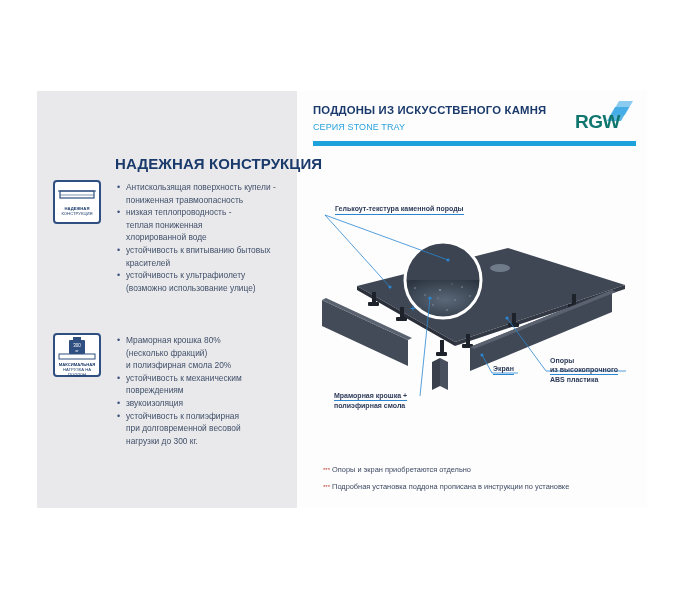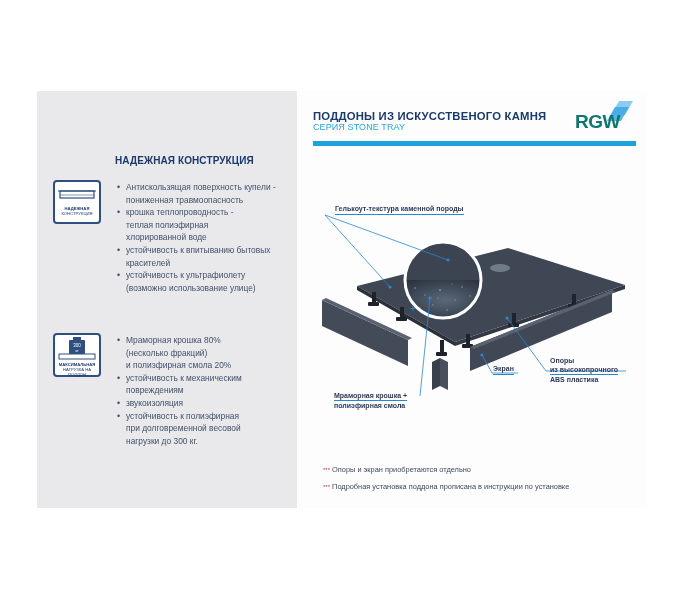--- a/index.html
+++ b/index.html
@@ -1,36 +1,36 @@
 <!DOCTYPE html>
 <html><head>
 <meta charset="utf-8">
 <style>
   html, body { margin:0; padding:0; background:#ffffff; }
   body { width:675px; height:600px; position:relative; overflow:hidden; font-family:"Liberation Sans", sans-serif; }
   .left-panel { position:absolute; left:37px; top:91px; width:260px; height:417px; background:#e9e9eb; }
   .right-panel { position:absolute; left:297px; top:91px; width:350px; height:417px; background:#fdfdfe; }
 
-  .section-title { position:absolute; left:115px; top:155px; font-size:10px; font-weight:bold; color:#1a3a6b; letter-spacing:0.1px; }
+  .section-title { position:absolute; left:115px; top:155px; font-size:15px; font-weight:bold; color:#1a3a6b; letter-spacing:0.1px; }
 
   .bullet-list { position:absolute; left:112px; margin:4px; padding:0; list-style:none; font-size:8.4px; color:#41506a; line-height:12.6px; }
   .bullet-list li { position:relative; padding-left:10px; }
   .bullet-list li::before { content:"•"; position:absolute; left:1px; top:0; color:#3b4f7a; font-size:9px; }
   .bullet-list li.cont { }
   .bullet-list li.cont::before { content:""; }
   .list1 { top:177px; }
   .list2 { top:330px; }
 
   .icon-box { position:absolute; left:53px; width:48px; height:44px; background:#ffffff; border:2px solid #2e4f80; border-radius:4px; box-sizing:border-box; }
   .icon1 { top:180px; }
   .icon2 { top:333px; }
   .icon-caption { position:absolute; left:0; right:0; text-align:center; font-size:4.2px; line-height:5px; color:#1a3a6b; }
   .icon-caption b { display:block; font-weight:bold; }
 
-  .header-title { position:absolute; left:313px; top:110px; font-size:11.3px; font-weight:bold; color:#1a3a6b; letter-spacing:0.2px; }
+  .header-title { position:absolute; left:313px; top:104px; font-size:11.3px; font-weight:bold; color:#1a3a6b; letter-spacing:0.2px; }
   .header-sub { position:absolute; left:313px; top:122px; font-size:9px; color:#2aa3dc; letter-spacing:0.1px;text-align:center; }
   .header-bar { position:absolute; left:313px; top:141px; width:323px; height:5px; background:#1ea2dc; }
   .logo { position:absolute; left:573px; top:99px; width:65px; height:34px; }
   .logo-text { position:absolute; left:2px; top:12px; font-size:19px; font-weight:bold; color:#0f766e; letter-spacing:-0.5px; }
 
   .callout { position:absolute; font-size:7px; font-weight:bold; color:#2c3a58; line-height:9px; }
   .callout.underline { border-bottom:1px solid #2a86d0; padding-bottom:1px; }
 
   .footnote { position:absolute; left:323px; font-size:7.4px; color:#3c4860; }
   .fn1 { top:465px; }
@@ -64,22 +64,22 @@
   </svg>
   <div class="icon-caption" style="top:24px">
     <b>НАДЕЖНАЯ</b>
     <span>КОНСТРУКЦИЯ</span>
   </div>
 </div>
 
 <ul class="bullet-list list1">
   <li>Антискользящая поверхность купели -</li>
   <li class="cont">пониженная травмоопасность</li>
-  <li>крошка теплопроводность -</li>
-  <li class="cont"> теплая полиэфирная</li>
+  <li>низкая теплопроводность -</li>
+  <li class="cont"> теплая пониженная</li>
   <li class="cont">хлорированной воде</li>
   <li>устойчивость к впитыванию бытовых</li>
   <li class="cont">красителей</li>
   <li>устойчивость к ультрафиолету</li>
   <li class="cont">(возможно использование улице)</li>
 </ul>
 
 <div class="icon-box icon2">
   <svg width="44" height="26" style="position:absolute;left:0;top:1px">
     <rect x="18" y="1" width="8" height="3" fill="#2e4f80"></rect>

